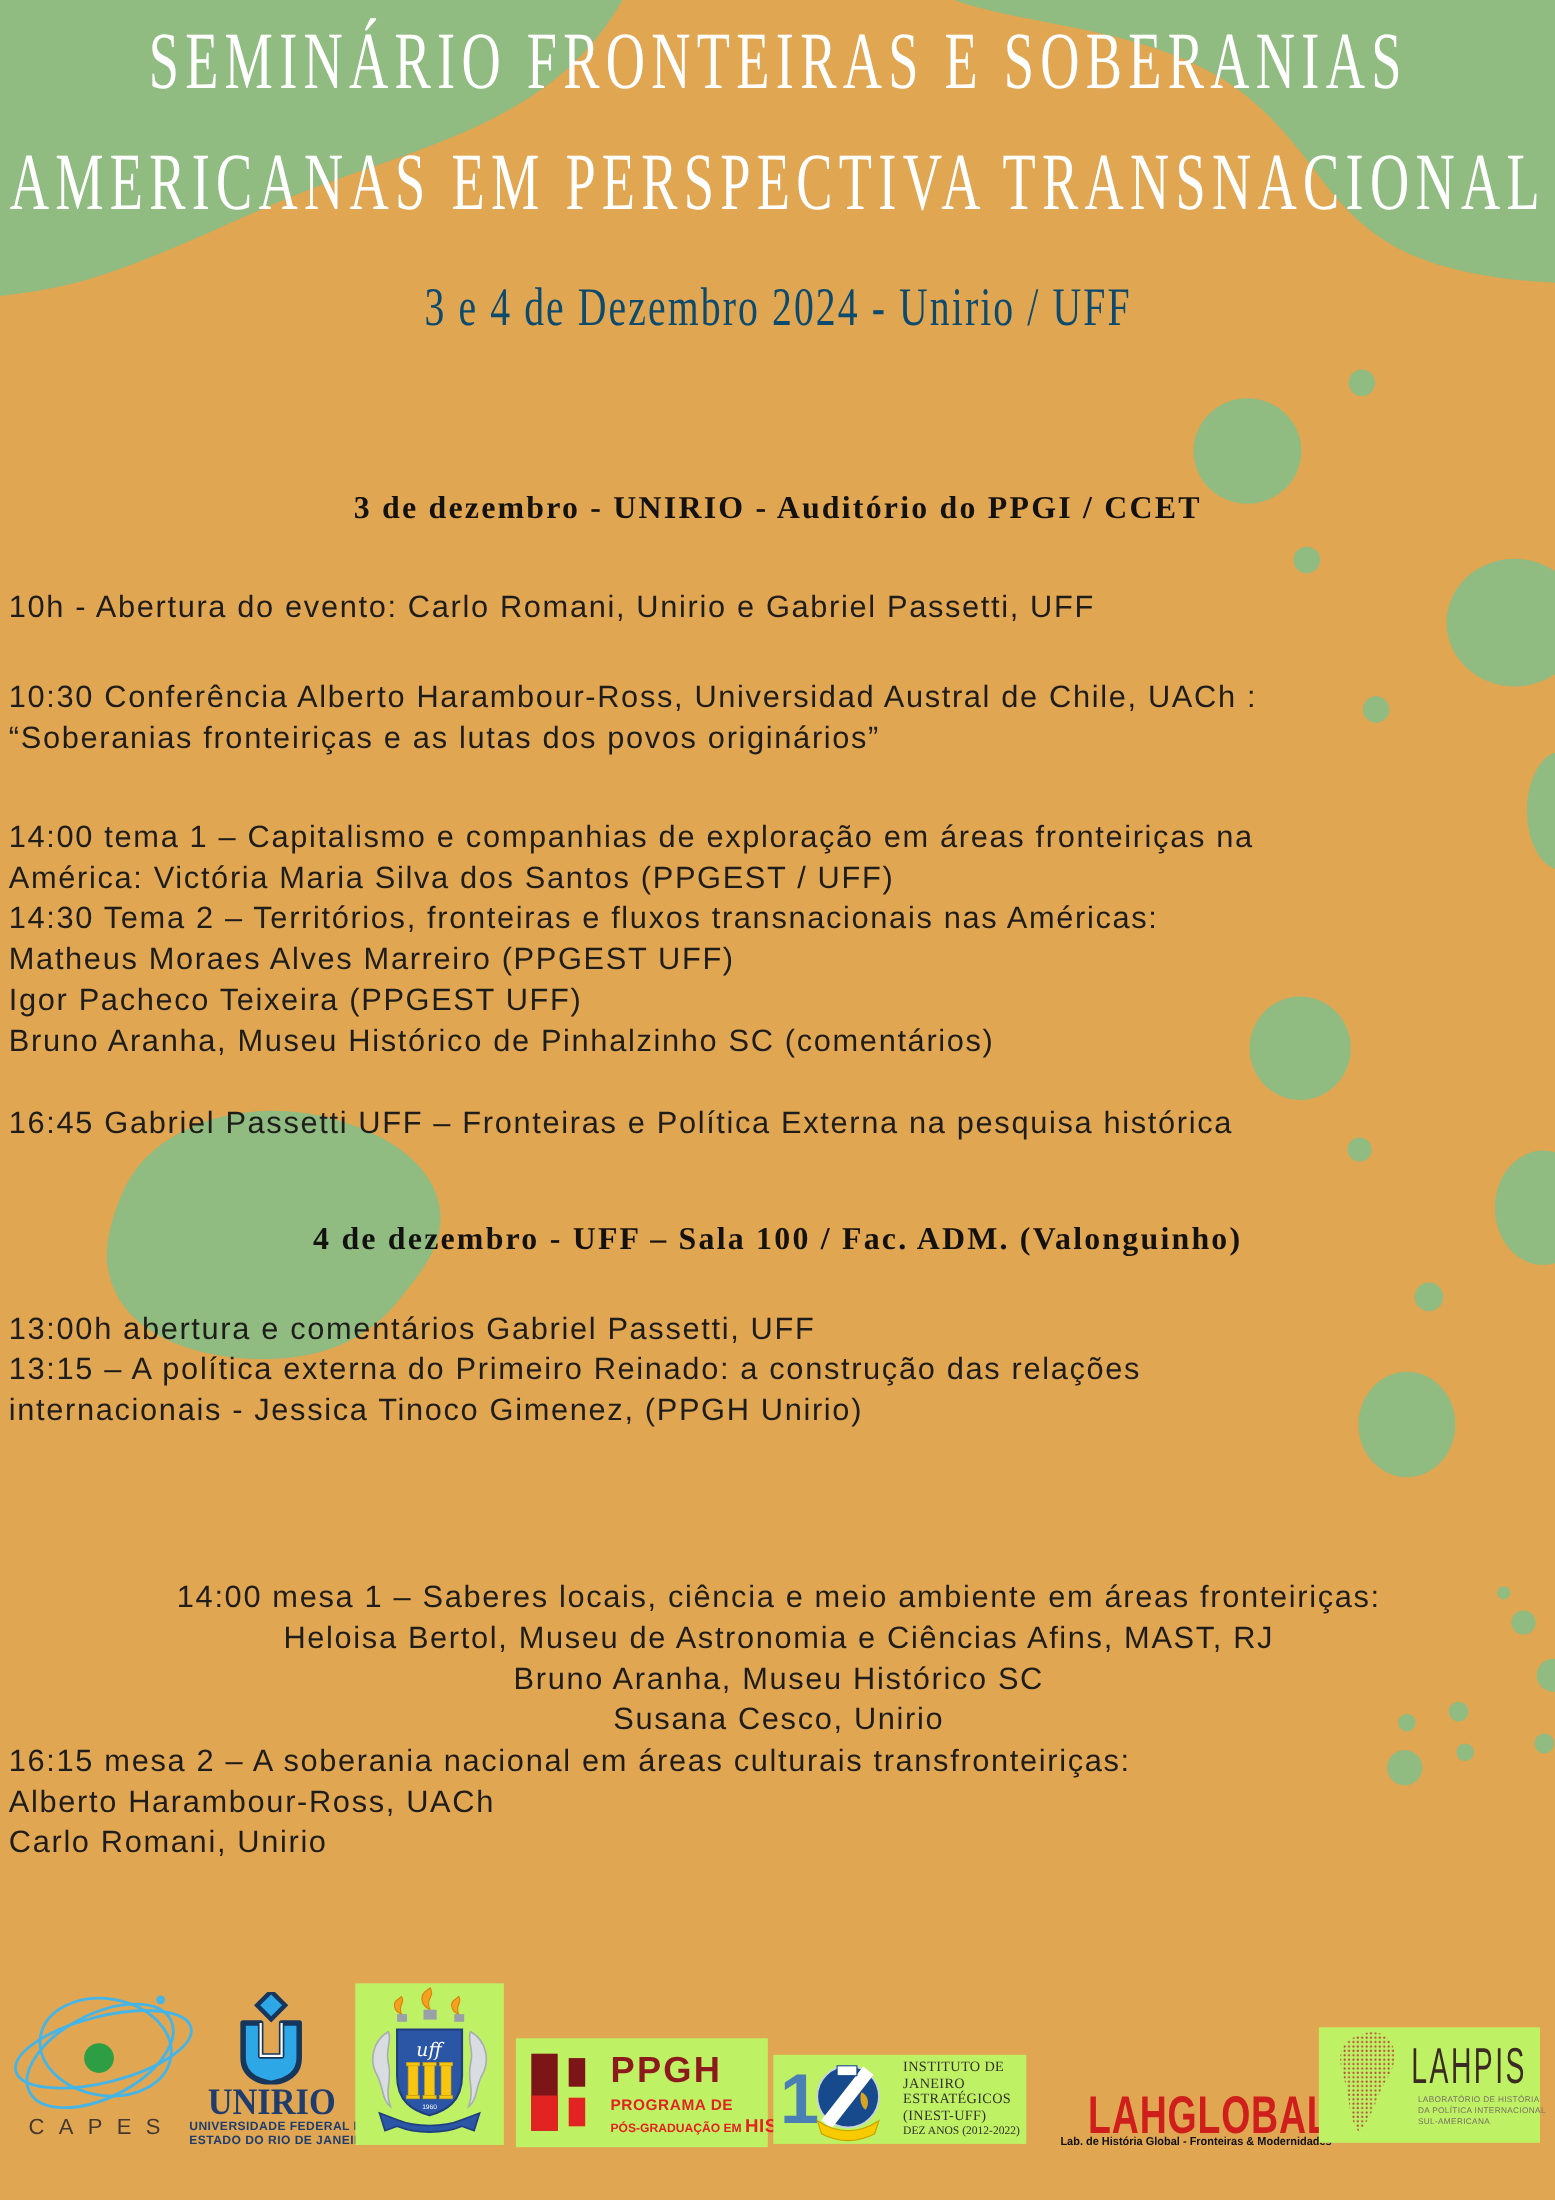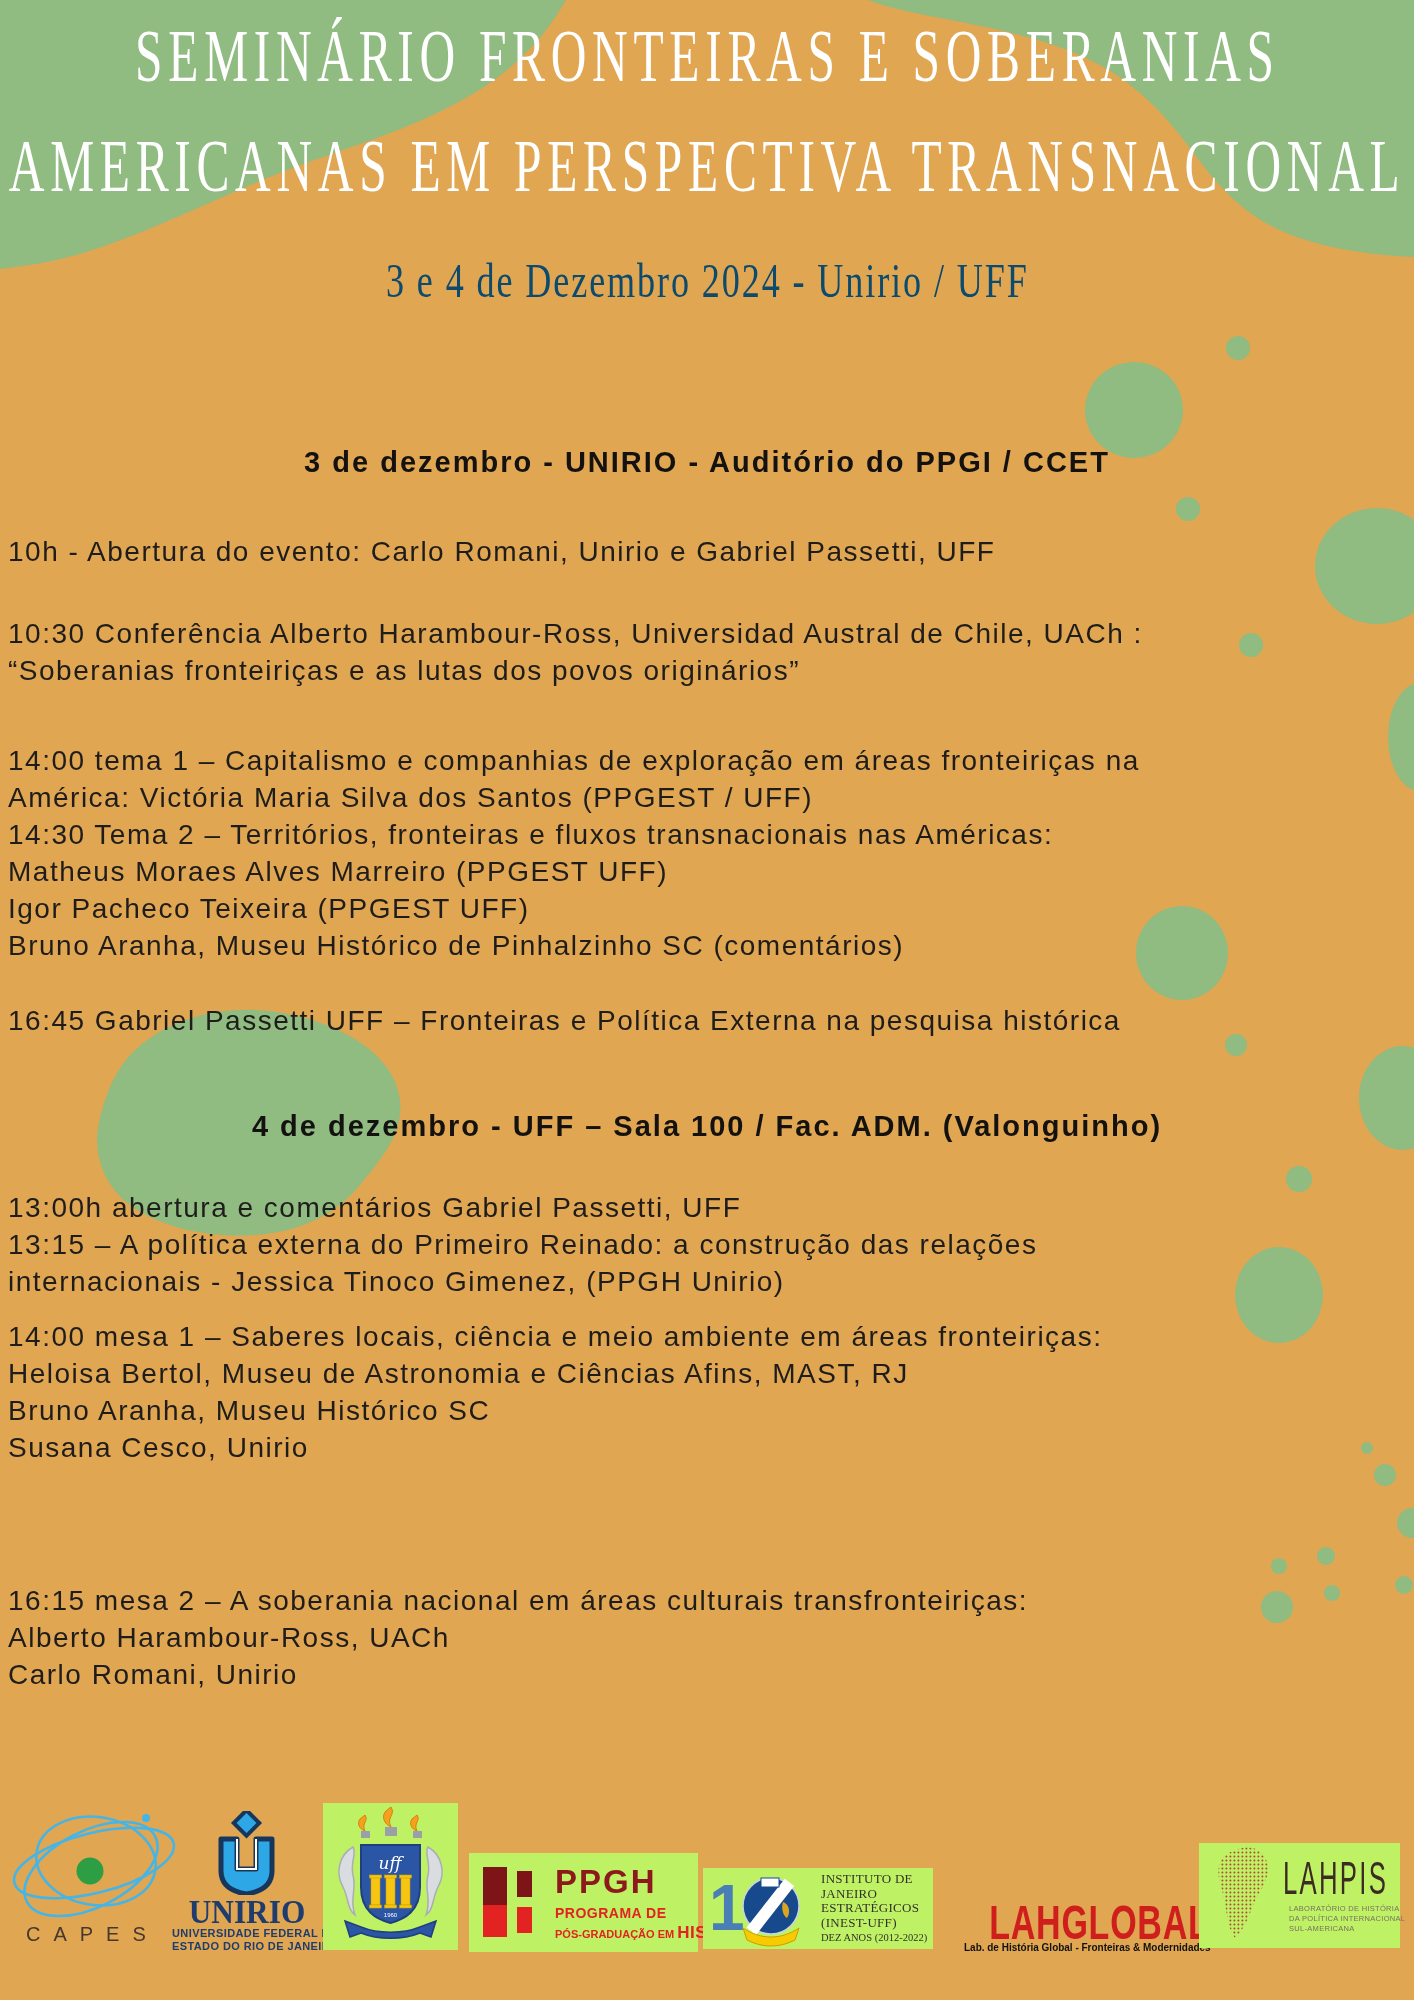--- a/index.html
+++ b/index.html
@@ -35,34 +35,35 @@
     font-family:"Liberation Serif",serif;
     font-size:38px;letter-spacing:2px;
     transform:scale(0.95,1.3);transform-origin:center;
   }
 
   
   .sect-header{
     position:absolute;left:0;width:1414px;text-align:center;
     font-weight:700;font-size:29px;letter-spacing:2px;color:#141210;
     white-space:nowrap;
+    font-family:Liberation Serif, serif;
   }
   #day1-header{top:446px;}
   #day2-header{top:1110px;}
   .block{
     position:absolute;left:8px;width:1400px;
     font-size:28px;line-height:37px;letter-spacing:1.5px;
     color:#1f1d1b;white-space:nowrap;
   }
   #block-a{top:533px;}
   #block-b{top:615px;}
   #block-c{top:742px;}
   #block-d{top:1002px;}
   #block-e{top:1189px;}
-  #block-f{top:1318px;}
+  #block-f{top:1433px;text-align:center;}
   #block-g{top:1582px;}
 
   
   .logo-card{position:absolute;background:#bef264;}
   .abs{position:absolute;}
 
   
   #capes{position:absolute;left:6px;top:1811px;width:170px;height:132px;}
   #capes .letters{
     position:absolute;left:20px;top:112px;

